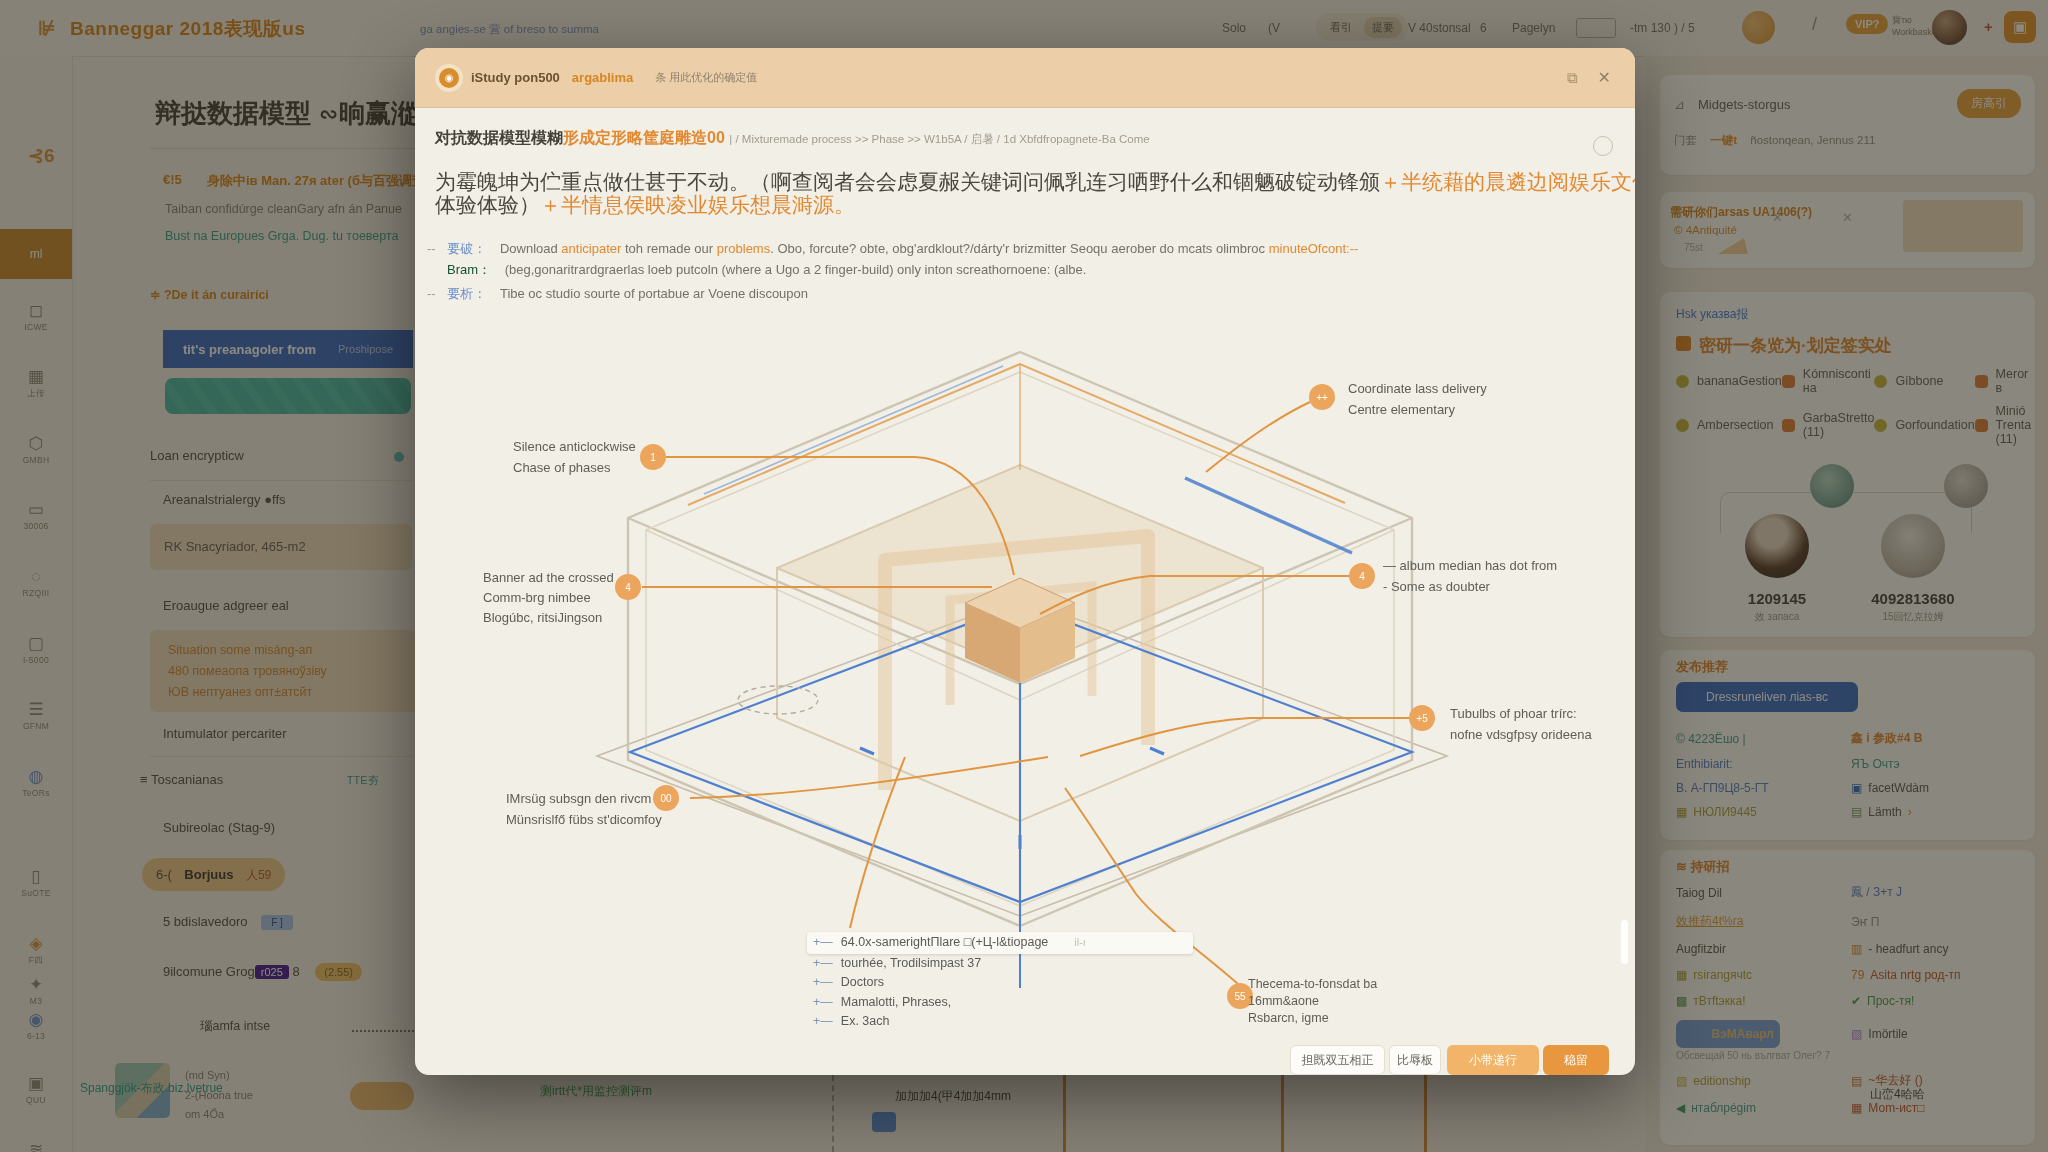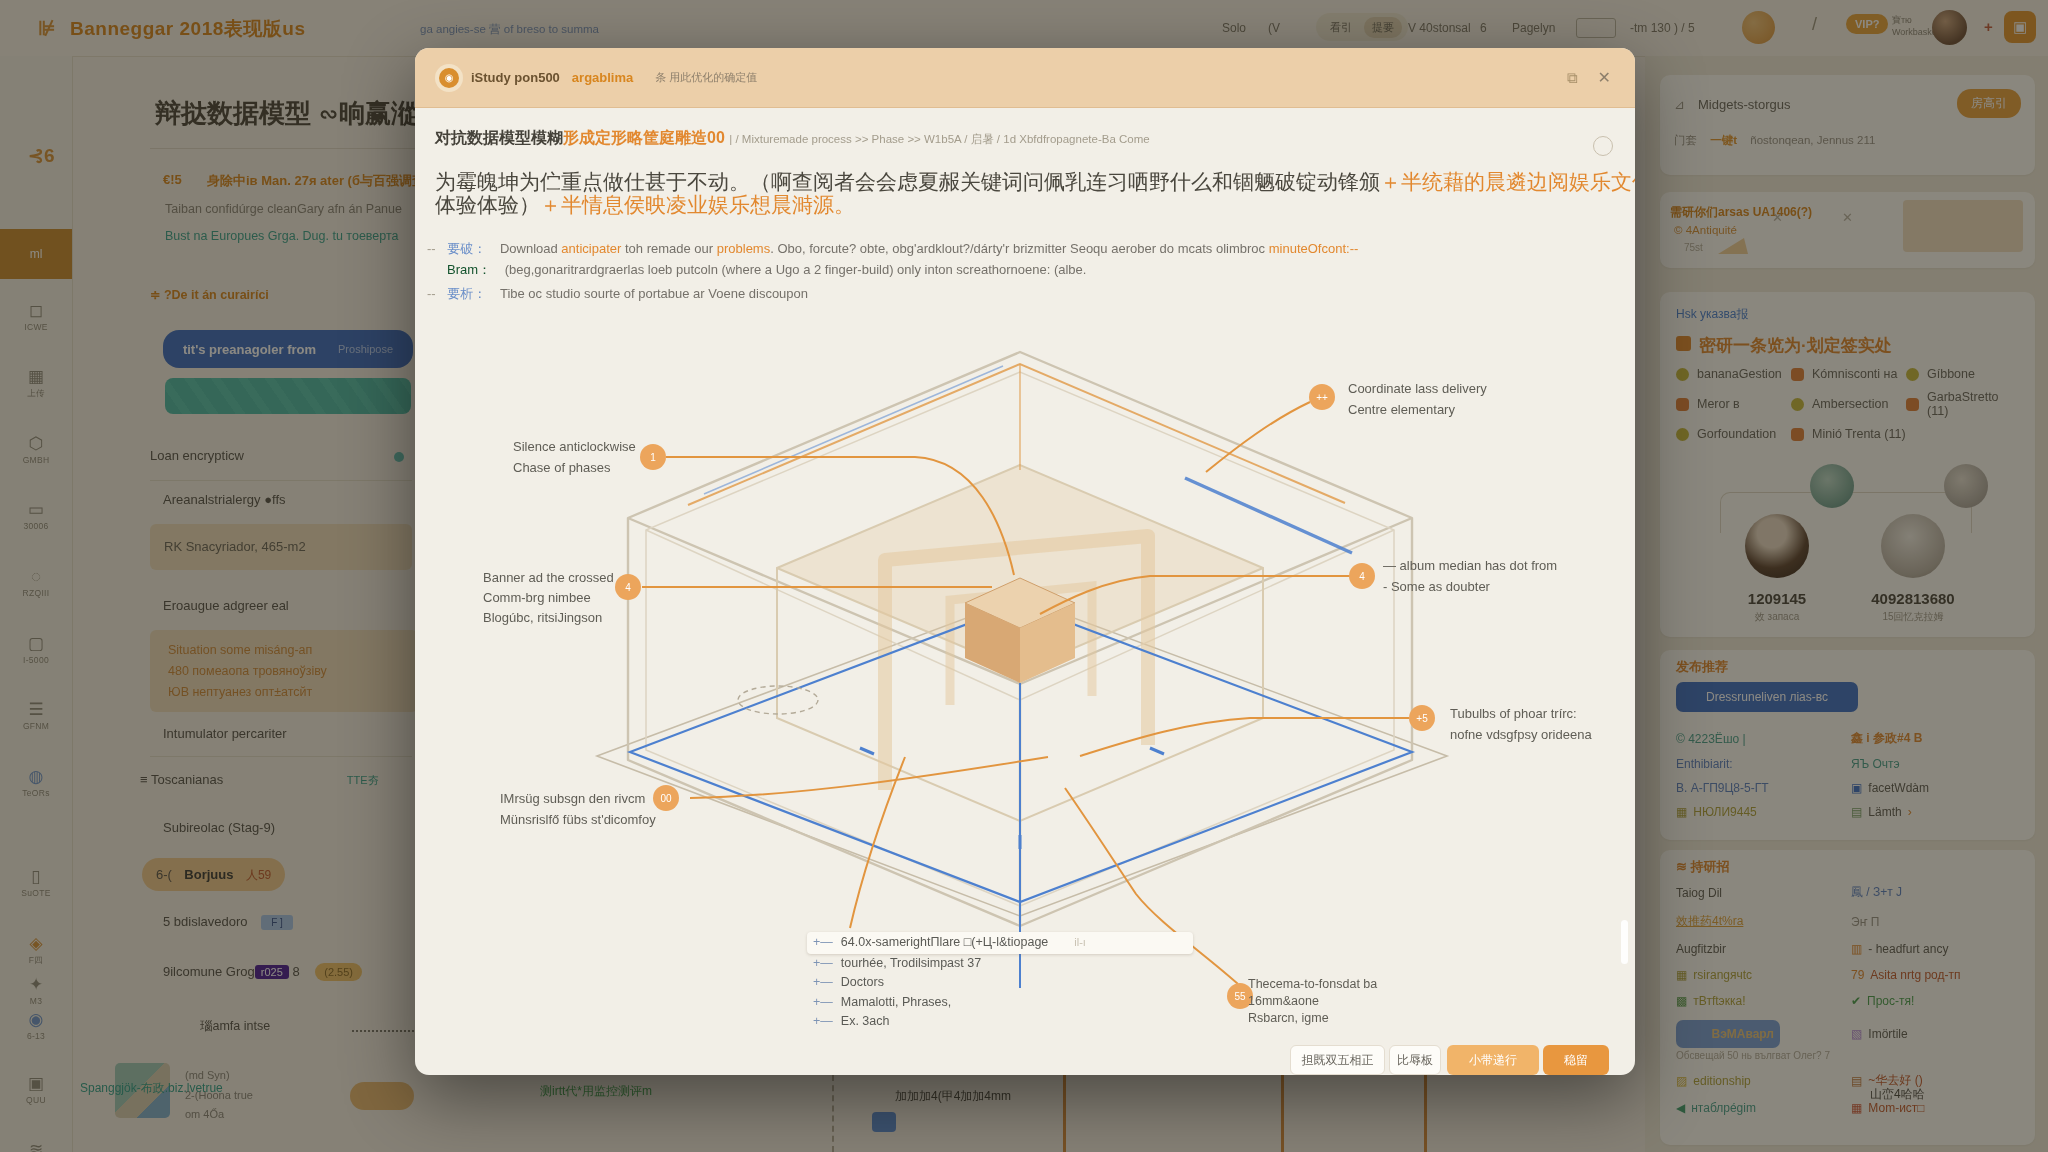--- a/index.html
+++ b/index.html
@@ -38,21 +38,21 @@
   .rail-blue .ri{color:#6f95cc;} .rail-orange .ri{color:#d8923a;}
 
   
   .lp-title{left:155px;top:96px;font-size:26px;font-weight:bold;color:#494439;}
   .lp-div{left:150px;top:148px;width:1090px;border-top:1px solid #ddd6c6;}
   .lp-notice-ic{left:163px;top:172px;color:#d8861f;font-weight:bold;font-size:13px;}
   .lp-notice{left:207px;top:172px;color:#d8861f;font-weight:bold;font-size:13px;}
   .lp-l2{left:165px;top:202px;color:#8a8478;font-size:12.5px;}
   .lp-l3{left:165px;top:229px;color:#3aa08c;font-size:12.5px;}
   .lp-sec{left:150px;top:287px;color:#d8861f;font-size:12.5px;font-weight:bold;}
-  .lp-bluebtn{left:163px;top:330px;width:250px;height:38px;background:#3c6cc0;border-radius:16px;color:#fff;
+  .lp-bluebtn{left:163px;top:330px;width:250px;height:38px;background:#3c6cc0;border-radius:0;color:#fff;
       font-size:13px;font-weight:bold;display:flex;align-items:center;justify-content:center;gap:22px;}
   .lp-bluebtn em{font-style:normal;font-weight:normal;color:#b9ccf0;font-size:11px;}
   .lp-tealbtn{left:165px;top:378px;width:246px;height:36px;border-radius:8px;
       background:repeating-linear-gradient(55deg,#4db9a5 0 14px,#54c0ac 14px 22px);}
   .lp-row{left:150px;color:#56524a;font-size:13px;}
   .lp-dot{display:inline-block;width:10px;height:10px;border-radius:50%;background:#63c0b4;margin-left:150px;vertical-align:middle;}
   .lp-hl{background:#eedcbc;border-radius:6px;}
   .lp-or{color:#d08a3a;font-size:12.5px;line-height:21px;}
   .lp-pill{background:#f0c98f;border-radius:17px;padding:7px 14px;}
   .lp-chipb{background:#a8c4e8;border-radius:3px;font-size:10px;color:#3c5higher;padding:2px 10px;color:#35508a;}
@@ -73,21 +73,21 @@
   .rs-tagrow b{color:#e2952f;font-weight:bold;margin:0 10px;}
   .c2-l1{left:10px;top:12px;color:#d8861f;font-size:12px;font-weight:bold;}
   .c2-l2{left:14px;top:32px;color:#d8923a;font-size:11.5px;}
   .c2-sm{left:24px;top:50px;color:#b3ac9c;font-size:10px;}
   .c2-x{color:#b9b2a2;font-size:13px;top:18px;}
   .c2-rect{right:12px;top:8px;width:120px;height:52px;background:#f0ddc0;border-radius:4px;}
   .c2-tri{left:58px;top:46px;width:0;height:0;border-left:26px solid transparent;border-right:4px solid transparent;border-bottom:16px solid #f0cf9a;}
   .c3-top{left:16px;top:14px;color:#4a7fd0;font-size:12px;}
   .c3-head{left:16px;top:42px;color:#e0882f;font-size:17px;font-weight:bold;}
   .c3-head .hic{display:inline-block;width:15px;height:15px;background:#e0882f;border-radius:3px;margin-right:8px;}
-  .legend{left:16px;top:75px;width:345px;display:grid;grid-template-columns:1fr 1fr 1fr;row-gap:9px;}
+  .legend{left:16px;top:75px;width:345px;display:grid;grid-template-columns:1fr 1fr 1fr 1fr;row-gap:9px;}
   .lg{font-size:12.5px;color:#6a675d;display:flex;align-items:center;gap:8px;}
   .lg .d{width:13px;height:13px;border-radius:50%;background:#c6b83e;flex:none;}
   .lg .s{width:13px;height:13px;border-radius:4px;background:#df7f3a;flex:none;}
   .av-sm{width:44px;height:44px;border-radius:50%;}
   .av-big{width:64px;height:64px;border-radius:50%;}
   .av-t{background:radial-gradient(circle at 40% 35%,#bcd8c8,#54897a);}
   .av-g{background:radial-gradient(circle at 40% 35%,#e4ded2,#97918a);}
   .av-b1{background:radial-gradient(circle at 42% 30%,#e8d8c4 25%,#5c4330 60%,#2e2219);}
   .av-b2{background:radial-gradient(circle at 45% 35%,#f0ece4,#b8b0a4 70%,#8a8478);}
   .avcol{text-align:center;width:110px;}
@@ -567,21 +567,21 @@
 
   <div class="abs dlabel" style="left:98px;top:388px">
     <div>Silence anticlockwise</div>
       <div>Chase of phases</div>
   </div>
   <div class="abs dlabel" style="left:68px;top:520px;line-height:20px">
     <div>Banner ad the crossed</div>
       <div>Comm-brg nimbee</div>
       <div>Blogúbc, ritsiJingson</div>
   </div>
-  <div class="abs dlabel" style="left:85px;top:740px">
+  <div class="abs dlabel" style="left:91px;top:740px">
     <div>IMrsüg subsgn den rivcm</div>
       <div>Münsrislfő fübs st'dicomfoy</div>
   </div>
   <div class="abs dlabel" style="left:933px;top:330px">
     <div>Coordinate lass delivery</div>
       <div>Centre elementary</div>
   </div>
   <div class="abs dlabel" style="left:968px;top:507px">
     <div>— album median has dot from</div>
       <div>- Some as doubter</div>

